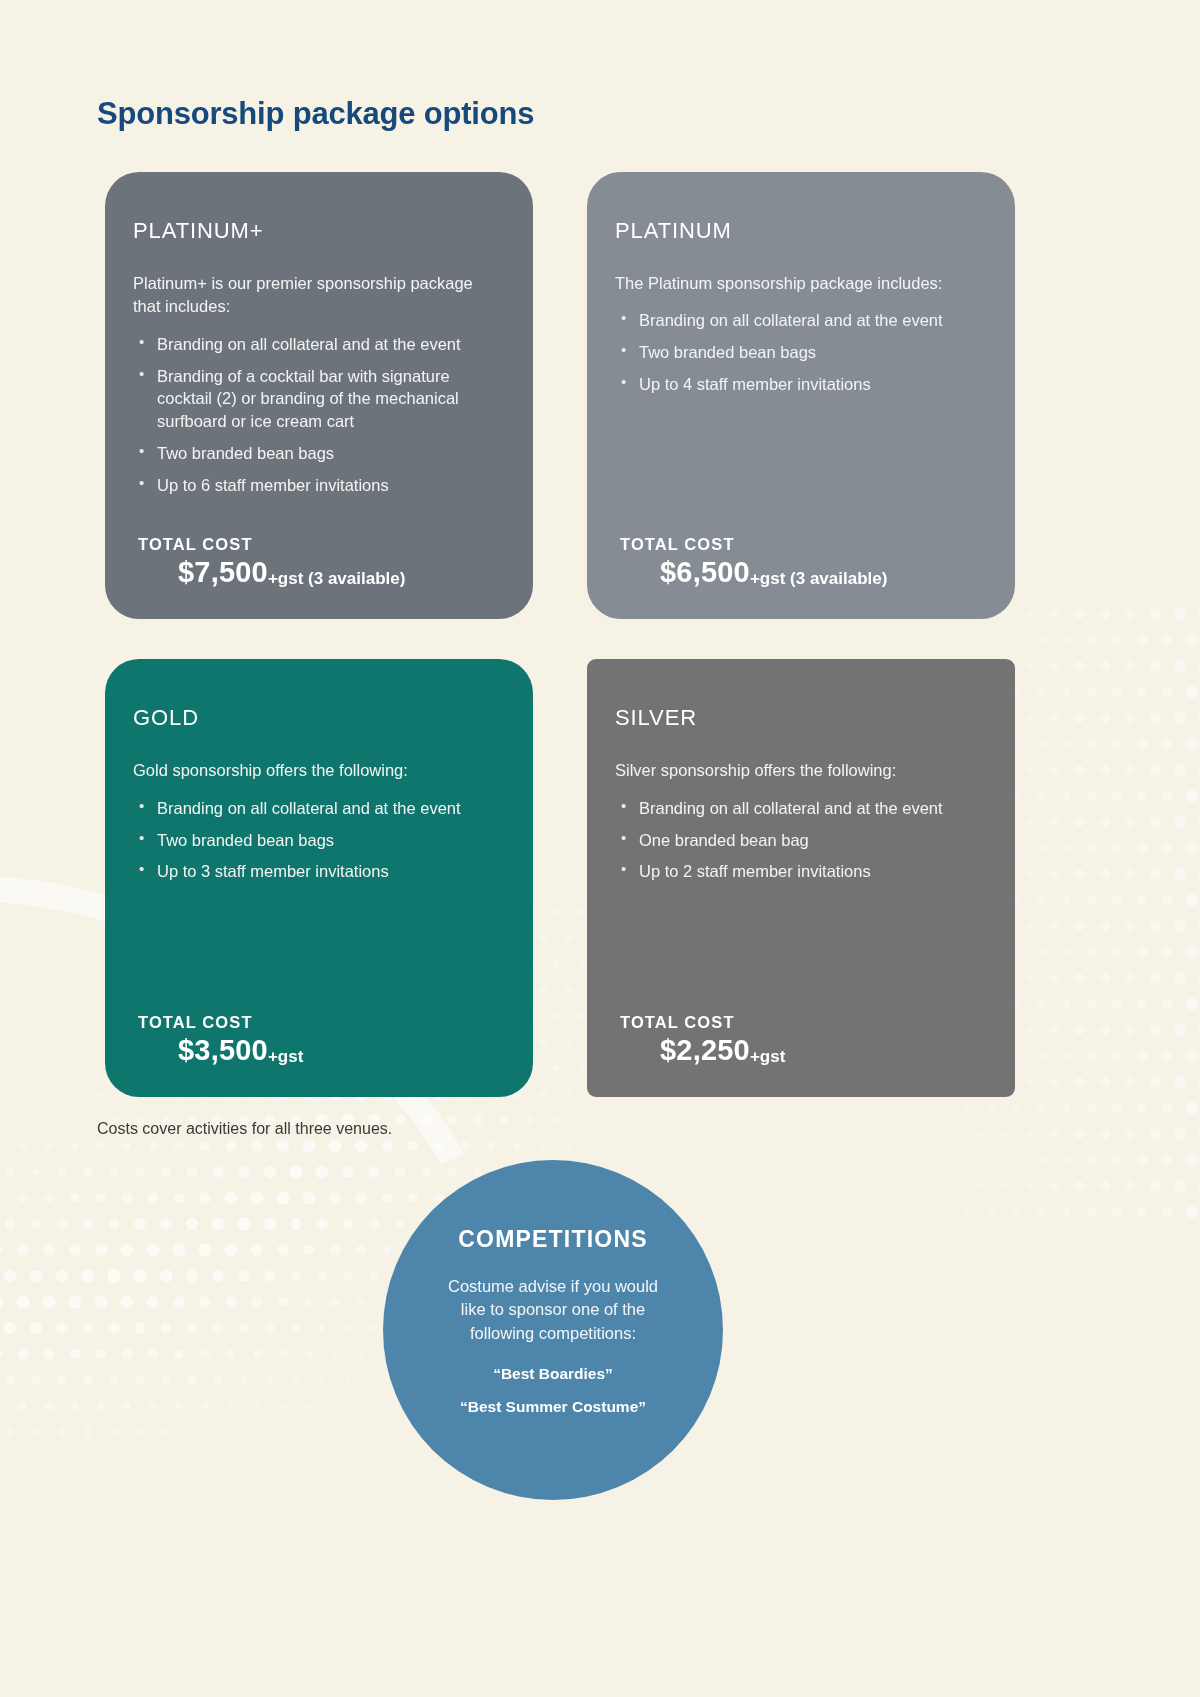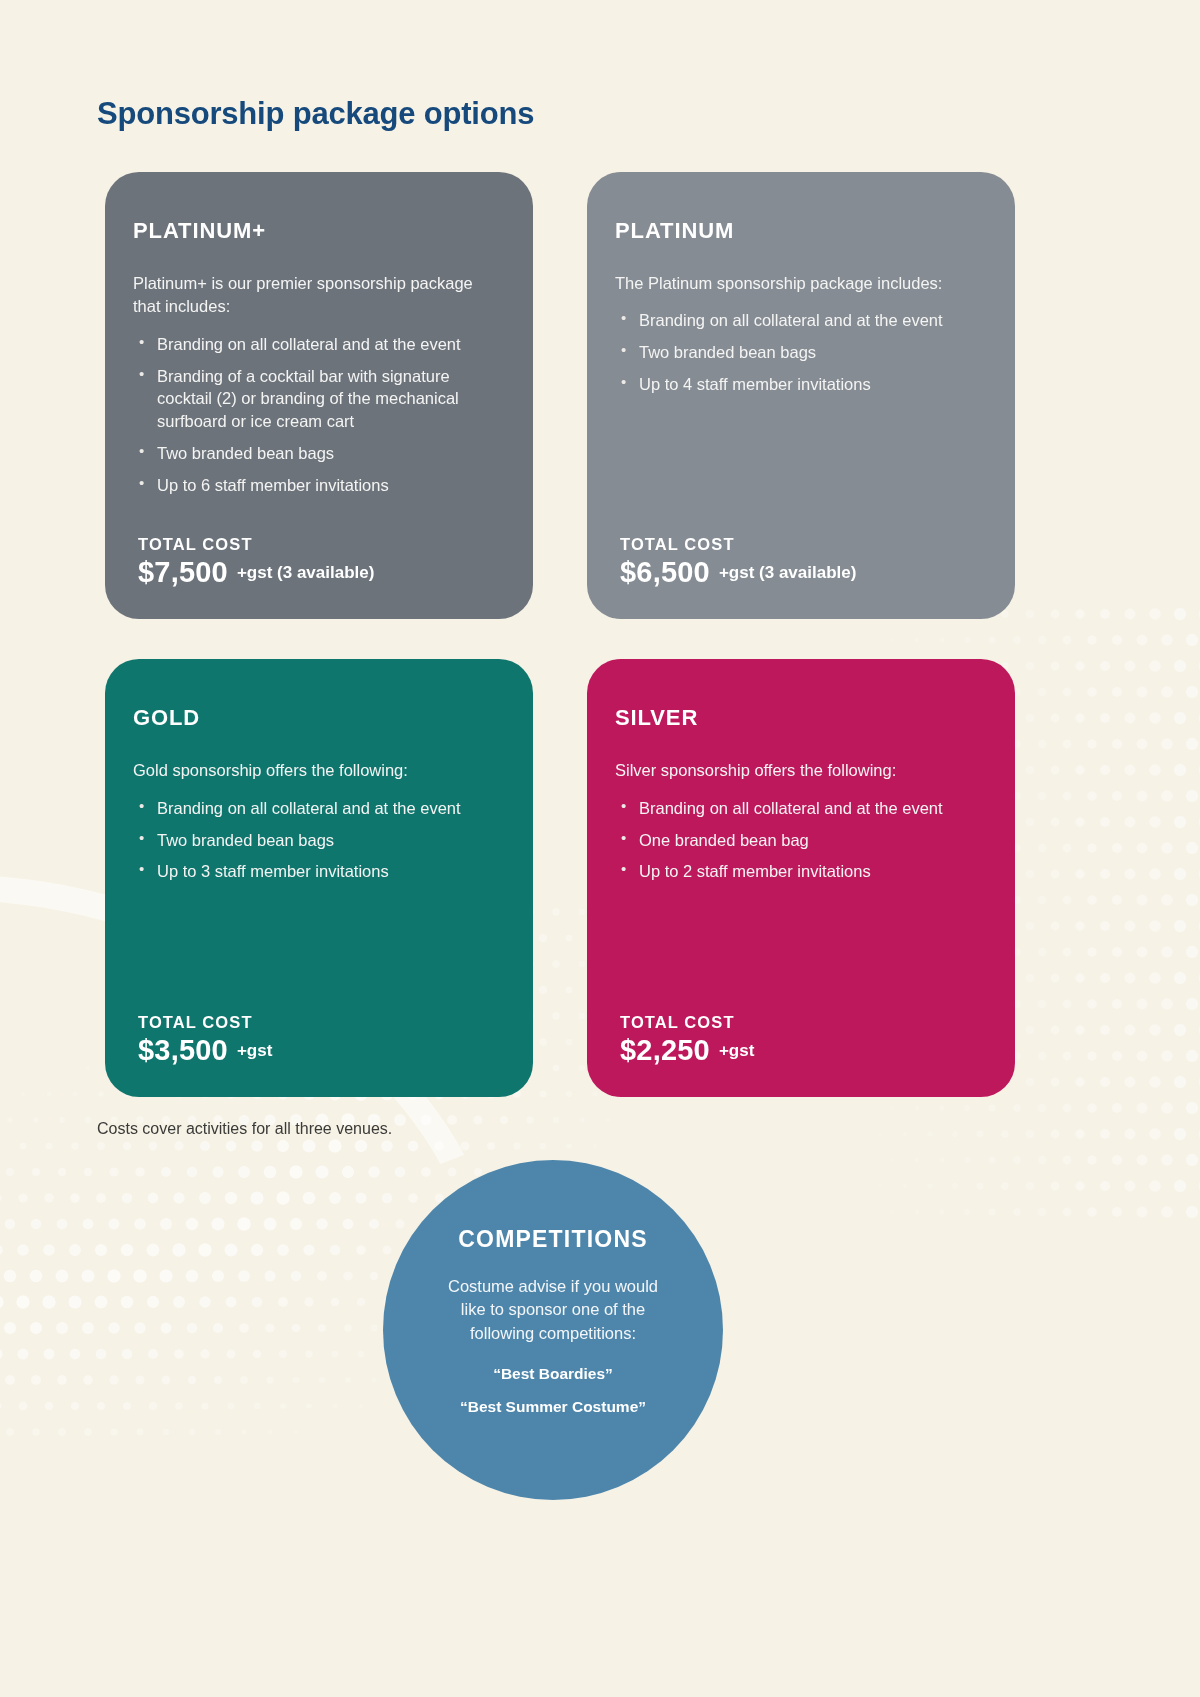--- a/index.html
+++ b/index.html
@@ -86,25 +86,25 @@
     padding: 46px 34px 30px 28px;
     color: #ffffff;
     display: flex;
     flex-direction: column;
     position: relative;
   }
 
   .card-platinum-plus { background: #6c737b; min-height: 438px; }
   .card-platinum      { background: #858c93; min-height: 438px; }
   .card-gold          { background: #0f766e; min-height: 438px; }
-  .card-silver        { background: #be185d; min-height: 408px; }
+  .card-silver        { background: #737373; min-height: 408px; border-radius: 9px; }
 
   .card-title {
     font-size: 22px;
-    font-weight: bold;
+    font-weight: normal;
     letter-spacing: 0.9px;
     margin-bottom: 28px;
   }
 
   .card-intro {
     font-size: 16.5px;
     line-height: 1.42;
     margin-bottom: 14px;
     color: #f4f4f3;
     max-width: 340px;
@@ -138,22 +138,22 @@
     padding-left: 5px;
   }
   .cost-label {
     font-size: 16.5px;
     font-weight: bold;
     letter-spacing: 1.1px;
     margin-bottom: 2px;
   }
   .cost-row {
     display: flex;
-    align-items: center;
-    gap: 9px;
+    align-items: flex-end;
+    margin-left: 40px;
   }
   .cost-amount {
     font-size: 29px;
     font-weight: bold;
     letter-spacing: 0.2px;
   }
   .cost-suffix {
     font-size: 17px;
     font-weight: bold;
   }

